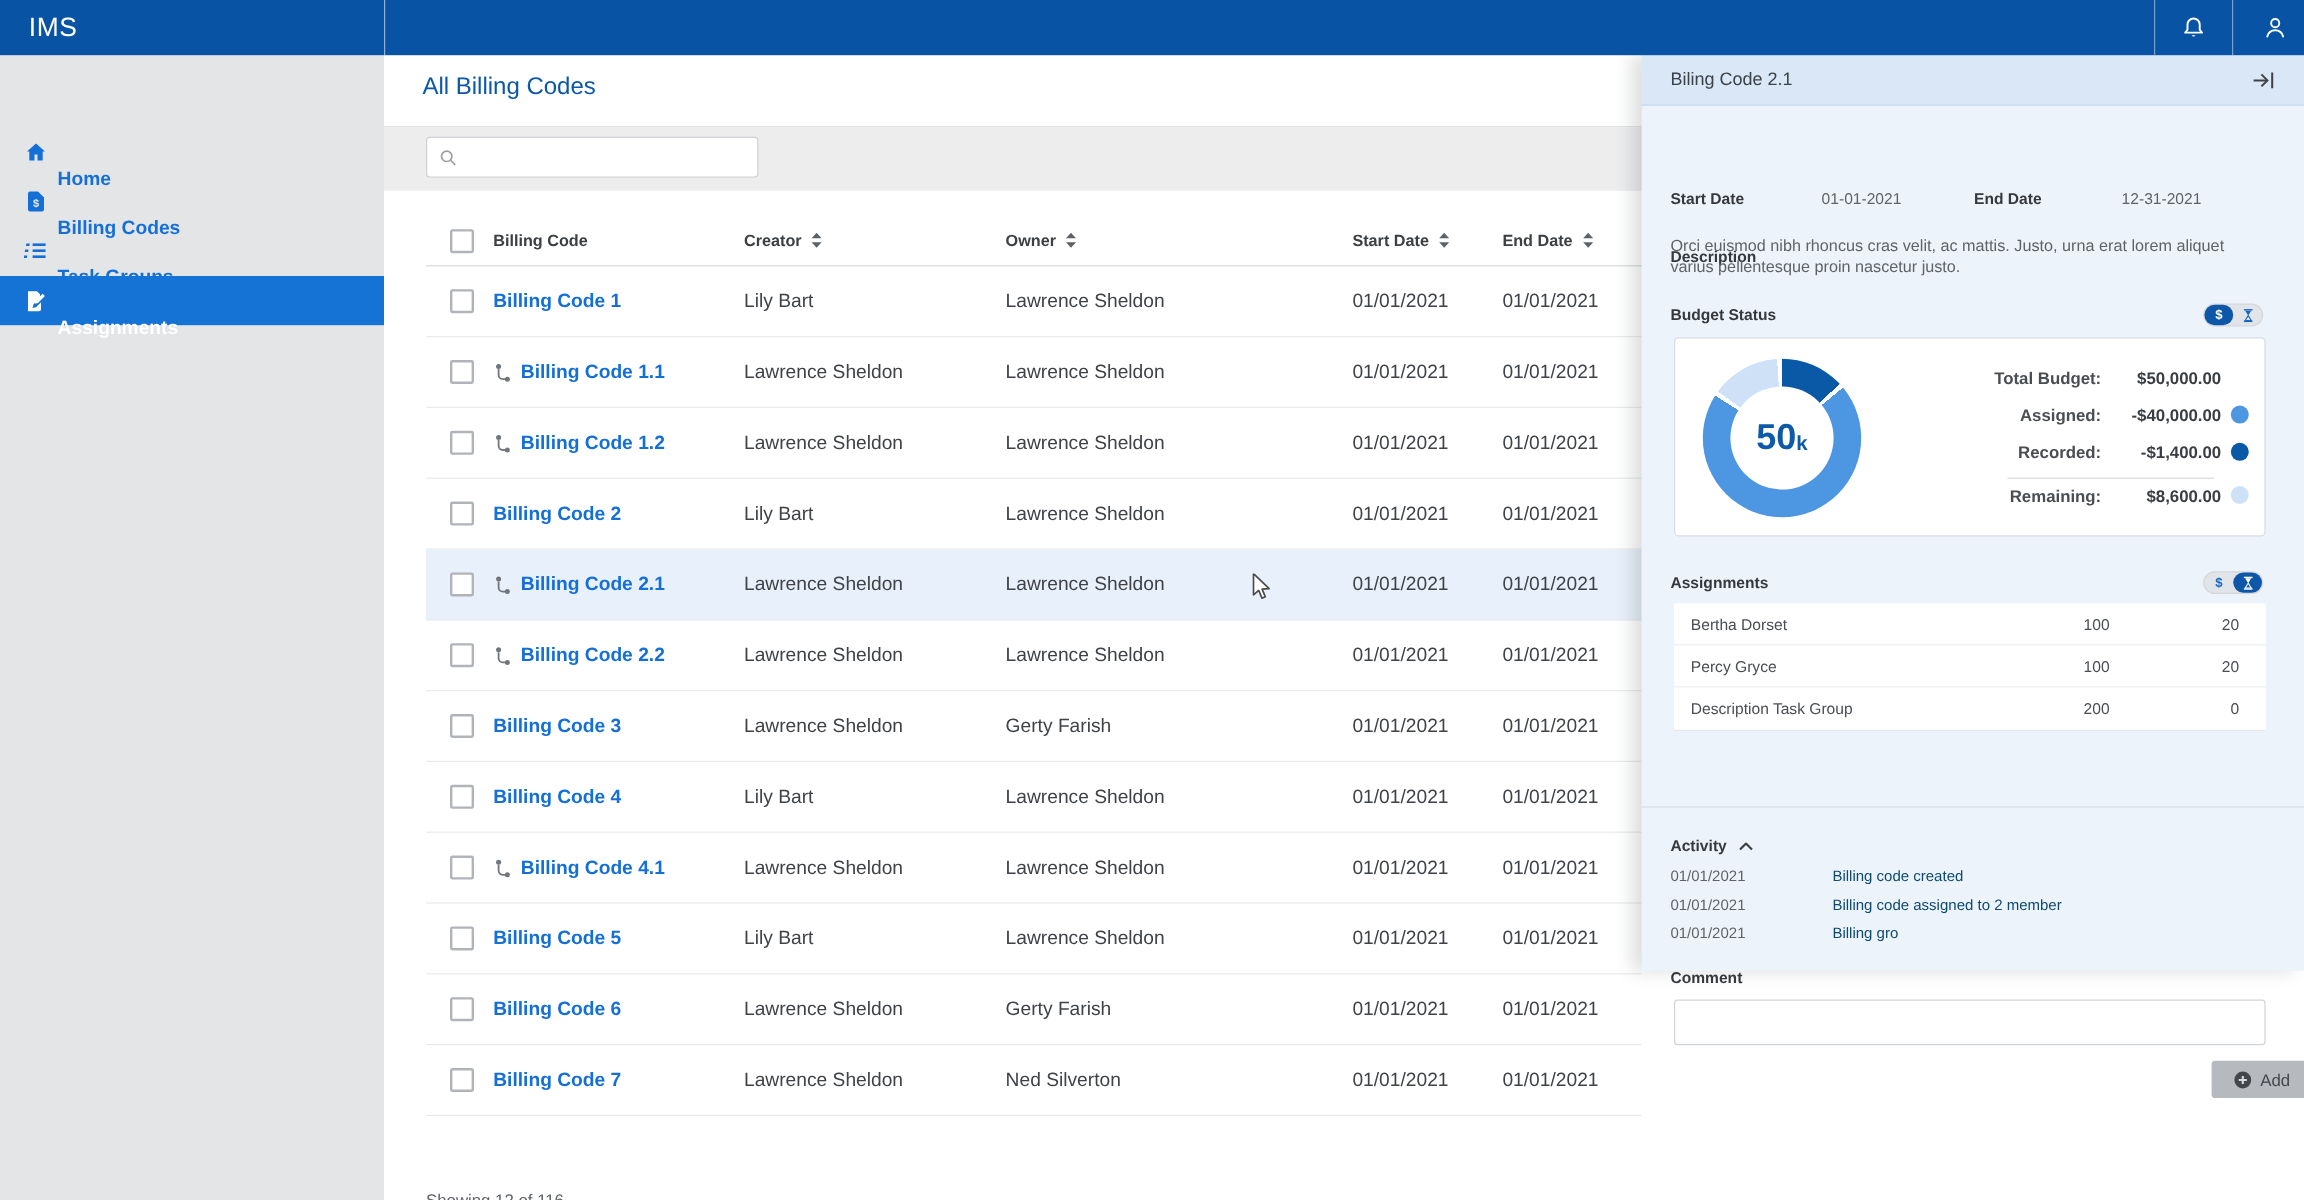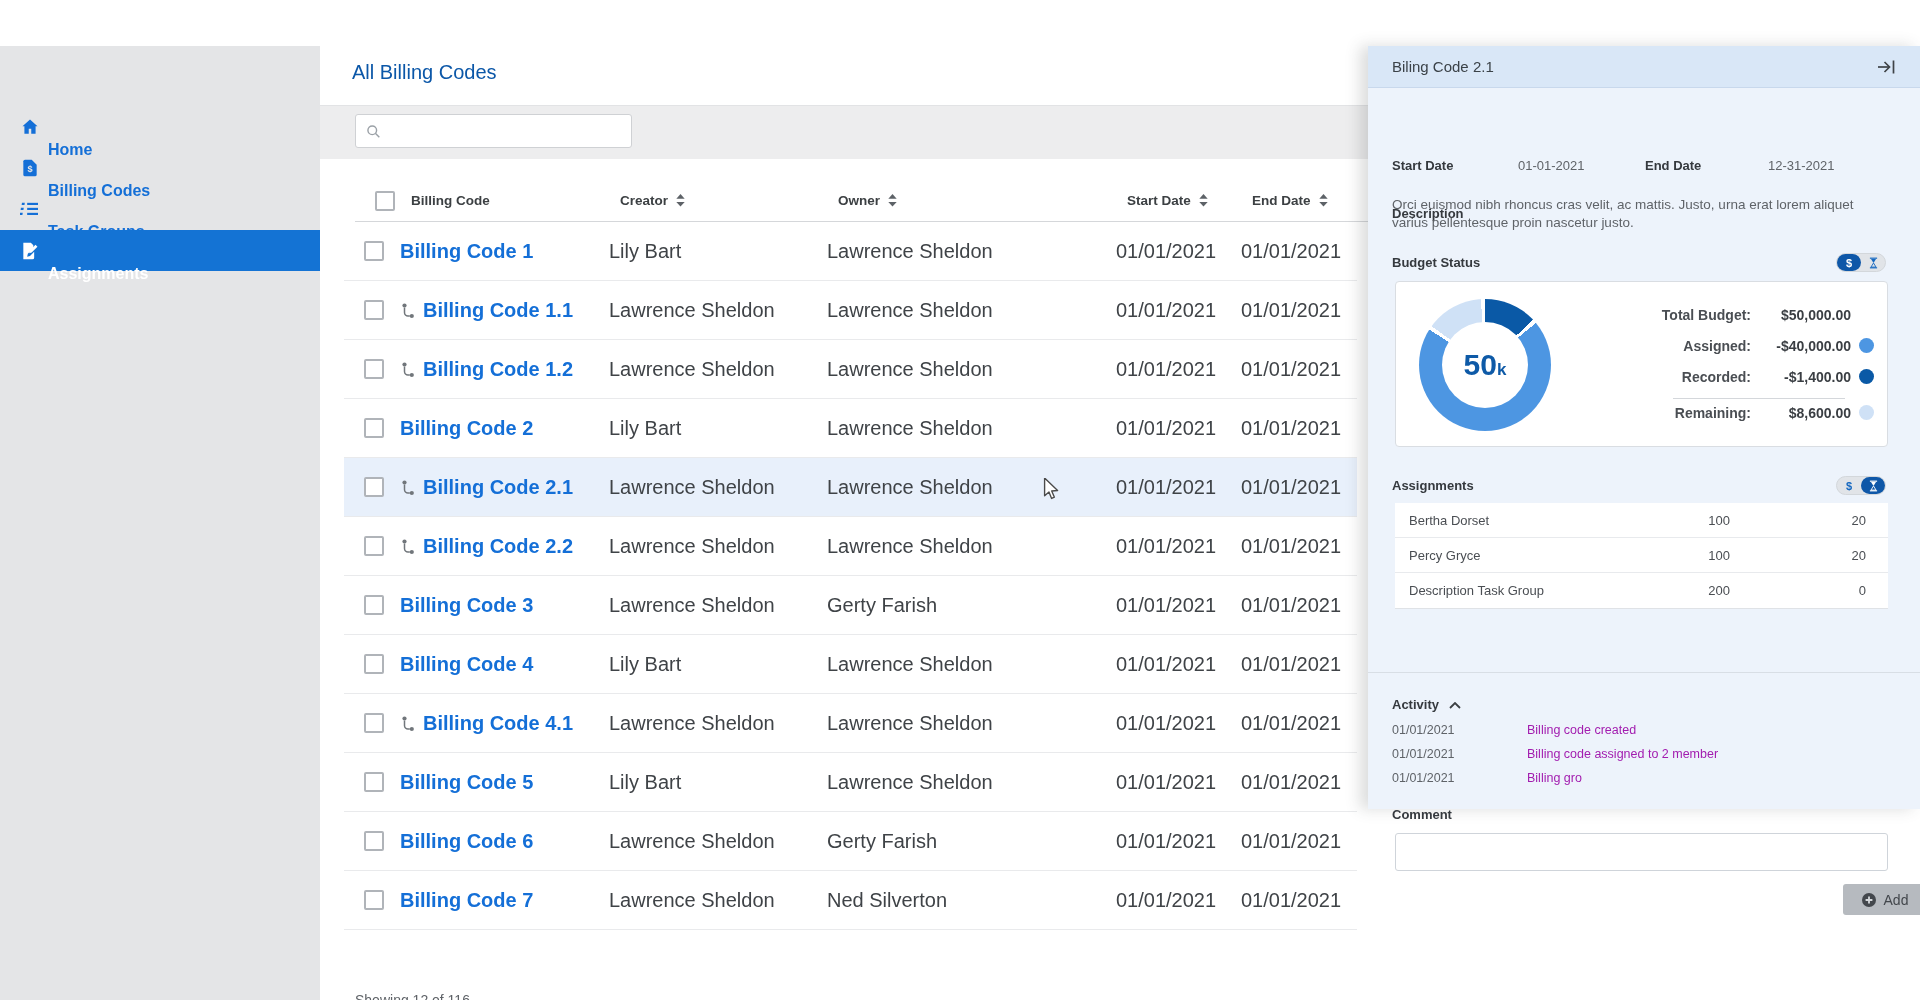--- a/index.html
+++ b/index.html
@@ -31,21 +31,21 @@
   .title-divider { position:absolute; left:0; top:59px; width:1600px; height:1px; background:#e2e3e5; }
   .toolbar { position:absolute; left:0; top:60px; width:1600px; height:53px; background:#ededee; }
   .search-box { position:absolute; left:35px; top:8px; width:277px; height:34px; background:#fff; border:1px solid #cfd1d4; border-radius:3px; }
   .search-box svg { position:absolute; left:10px; top:9px; }
   .search-input { position:absolute; left:30px; top:1px; width:240px; height:30px; border:none; outline:none; font-size:14px; font-family:"Liberation Sans", sans-serif; background:transparent; color:#3f4347; }
 
   .thead { position:absolute; left:35px; top:134px; width:1013px; height:42px; border-bottom:1px solid #d5d7da; font-size:13.5px; font-weight:700; color:#3c4043; }
   .thead .hc { position:absolute; top:0; height:42px; line-height:42px; white-space:nowrap; }
   .sort-ic { display:inline-block; margin-left:8px; vertical-align:-2px; }
 
-  .trow { position:absolute; left:24px; width:1013px; height:59px; border-bottom:1px solid #e9eaec; font-size:20px; color:#3f4347; cursor:pointer; }
+  .trow { position:absolute; left:35px; width:1013px; height:59px; border-bottom:1px solid #e9eaec; font-size:16px; color:#3f4347; cursor:pointer; }
   .trow.selected { background:#e8f0fb; }
   .trow .cell { position:absolute; top:0; height:59px; line-height:59px; white-space:nowrap; }
   .code-link { font-weight:700; color:#146fd7; text-decoration:none; }
   .cb { position:absolute; left:20px; width:20px; height:20px; background:#fff; border:2px solid #b0b4b9; border-radius:2px; }
   .thead .cb { top:11px; } .trow .cb { top:19px; }
   .child-ic { position:absolute; left:56px; top:21px; }
   .c-name { left:56px; } .trow.is-child .c-name { left:79px; }
   .c-creator { left:265px; } .c-owner { left:483px; } .c-start { left:772px; } .c-end { left:897px; }
   .t-footer { position:absolute; left:35px; top:946px; font-size:14px; color:#5f6368; }
 
@@ -69,43 +69,61 @@
   .donut-hole .big { font-size:30px; } .donut-hole .small { font-size:17px; margin-top:9px; }
   .lg-row { position:absolute; right:6px; height:20px; display:flex; align-items:flex-start; font-size:14px; font-weight:700; }
   .lg-label { width:160px; text-align:right; color:#4a4e53; }
   .lg-val { width:100px; text-align:right; color:#3a3e43; }
   .lg-dot { width:30px; display:flex; justify-content:center; }
   .lg-dot i { width:15px; height:15px; border-radius:50%; display:block; }
   .lg-divider { position:absolute; right:42px; top:116px; width:172px; height:1px; background:#d4d7db; }
 
   .as-table { position:absolute; left:27px; top:457px; width:493px; background:#fff; border-bottom:1px solid #dfe2e6; }
   .as-head { display:flex; height:30px; line-height:30px; background:#e2e3e5; font-size:13px; font-weight:700; color:#3c4043; }
-  .as-row { display:flex; height:35px; line-height:35px; border-bottom:1px solid #e8eaed; font-size:13px; color:#4a4e53; background:#fff;gap:28px; }
+  .as-row { display:flex; height:35px; line-height:35px; border-bottom:1px solid #e8eaed; font-size:13px; color:#4a4e53; background:#fff; }
   .as-row:last-child { border-bottom:none; }
   .as-staff { flex:1; padding-left:14px; text-align:left; }
   .as-assigned { width:100px; text-align:right; }
   .as-recorded { width:130px; text-align:right; padding-right:22px; }
 
   .panel-divider { position:absolute; left:0; top:626px; width:552px; height:1px; background:#d8dee5; }
   .act-row { position:absolute; left:24px; width:500px; height:20px; font-size:12.5px; }
   .act-date { position:absolute; left:0; color:#5f6368; }
-  .act-text { position:absolute; left:135px; color:#a21caf; }
+  .act-text { position:absolute; left:135px; color:#0c4a6e; }
   .chev { position:absolute; margin-left:10px; top:4px; }
 
   .comment-input { position:absolute; left:27px; top:787px; width:493px; height:38px; background:#fff; border:1px solid #cfd4da; border-radius:3px; font-size:13px; padding:0 10px; font-family:"Liberation Sans", sans-serif; color:#3f4347; outline:none; }
   .add-btn { position:absolute; left:437px; top:838px; width:83px; height:31px; background:#b6babf; border:none; border-radius:3px; display:flex; align-items:center; justify-content:center; gap:7px; cursor:pointer; font-family:"Liberation Sans", sans-serif;margin-left:38px; }
   .add-btn span { font-size:14px; color:#43474c; }
 
   .cursor { position:absolute; left:1043px; top:478px; z-index:99; pointer-events:none; }
 </style>
 </head>
 <body>
 
 <div class="screen">
 
+  <div class="topbar">
+    <div class="logo">IMS</div>
+    <div class="tb-sep s1"></div>
+    <div class="tb-sep s2"></div>
+    <div class="tb-sep s3"></div>
+    <div class="tb-icon bell">
+      <svg width="24" height="24" viewBox="0 0 24 24">
+          <path d="M12 4.4c-2.9 0-5.1 2.3-5.1 5.1v4.3L5 16.2h14l-1.9-2.4V9.5c0-2.8-2.2-5.1-5.1-5.1z" fill="none" stroke="#fff" stroke-width="1.6" stroke-linejoin="round"></path>
+          <path d="M10.4 18.3a1.7 1.7 0 0 0 3.2 0z" fill="#fff"></path>
+        </svg>
+    </div>
+    <div class="tb-icon person">
+      <svg width="24" height="24" viewBox="0 0 24 24">
+          <circle cx="12" cy="8.3" r="3.4" fill="none" stroke="#fff" stroke-width="1.6"></circle>
+          <path d="M5.4 19.4c.9-3.4 3.5-5.2 6.6-5.2s5.7 1.8 6.6 5.2" fill="none" stroke="#fff" stroke-width="1.6" stroke-linecap="round"></path>
+        </svg>
+    </div>
+  </div>
 
   <div class="sidebar">
     <div class="side-item" style="top:60px">
       <span class="s-icon">
         <svg width="20" height="20" viewBox="0 0 24 24" fill="#146fd7">
             <path d="M12 3L3 11h2.3v9h5.2v-6h3v6h5.2v-9H21z"></path>
           </svg>
       </span>
       <span class="s-label">Home</span>
     </div>

